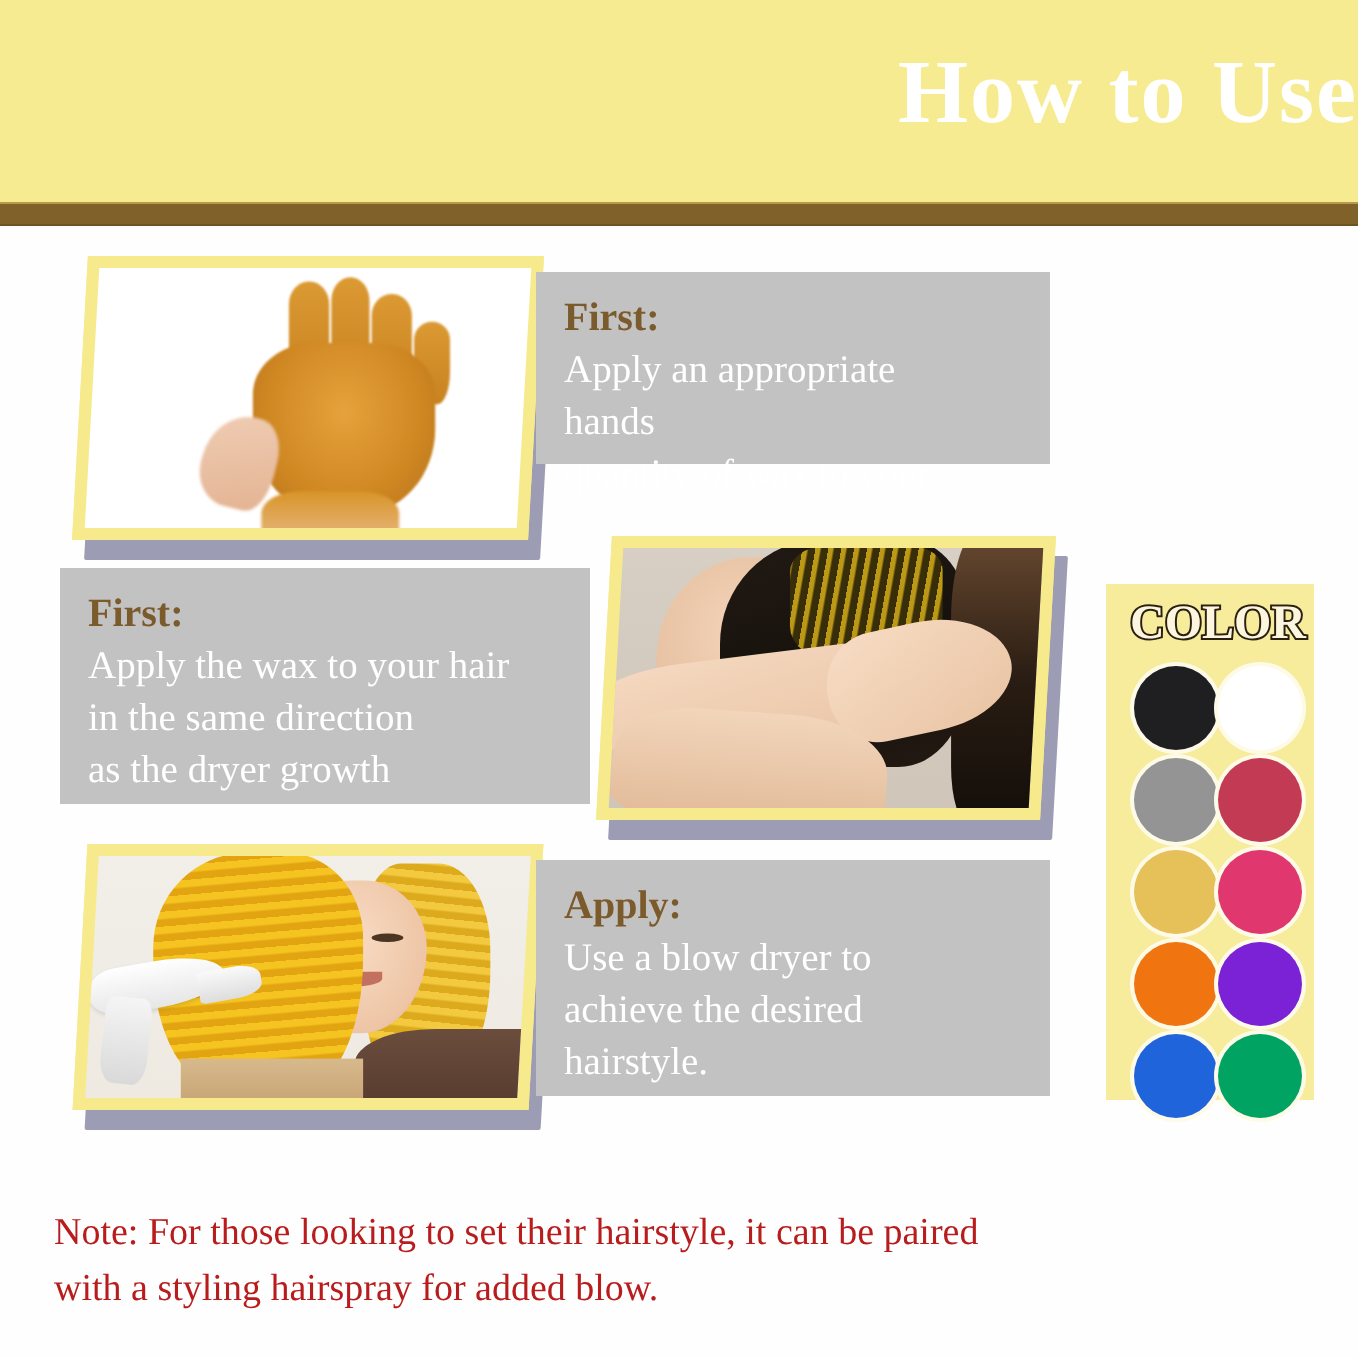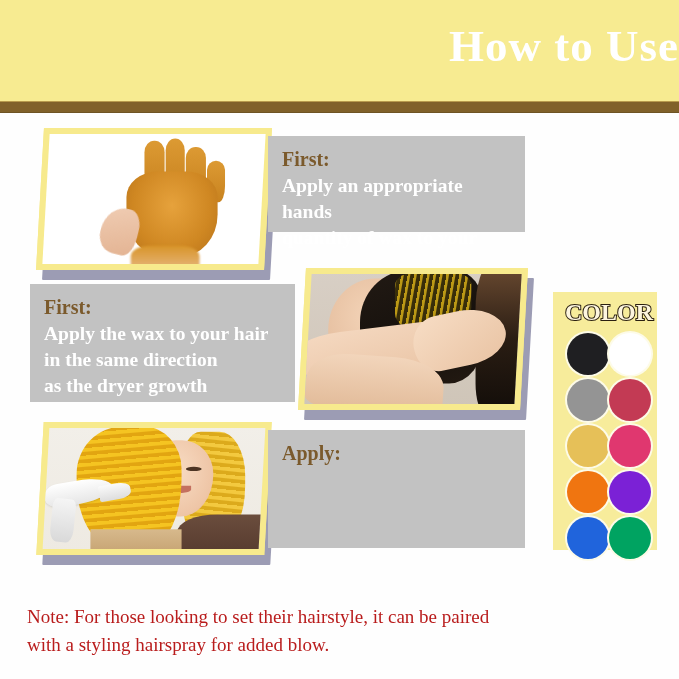--- a/index.html
+++ b/index.html
@@ -105,21 +105,21 @@
     font-family: "Liberation Serif", "DejaVu Serif", serif;
     font-weight: bold;
     font-size: 20px;
     color: #7b5a2c;
     line-height: 26px;
     margin-bottom: 1px;
     white-space: nowrap;
   }
   .step-body {
     font-family: "Liberation Serif", "DejaVu Serif", serif;
-    font-weight: bold;
+    font-weight: normal;
     font-size: 19.5px;
     color: #ffffff;
     line-height: 26px;
   }
   .step-body div { white-space: nowrap; }
 
   
   .color-panel {
     position: absolute;
     background: #f7ec9b;
@@ -468,20 +468,25 @@
           <div class="dryer-body"></div>
           <div class="dryer-nozzle"></div>
           <div class="dryer-handle"></div>
         </div>
       </div>
     </div>
   </div>
 
   <div class="text-panel" style="left:268px; top:430px; width:257px; height:118px;">
     <div class="step-label">Apply:</div>
+    <div class="step-body">
+      <div>Use a blow dryer to</div>
+      <div>achieve the desired</div>
+      <div>hairstyle.</div>
+    </div>
   </div>
 
   <div class="note">
     <div>Note: For those looking to set their hairstyle, it can be paired</div>
     <div>with a styling hairspray for added blow.</div>
   </div>
 
 </div>
 
 </body></html>

